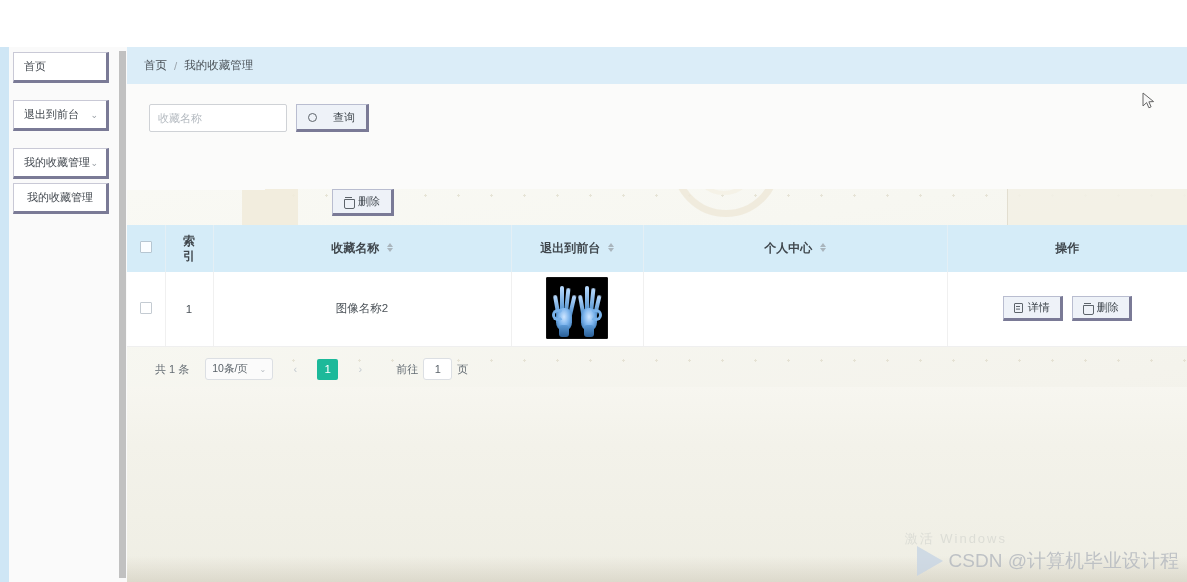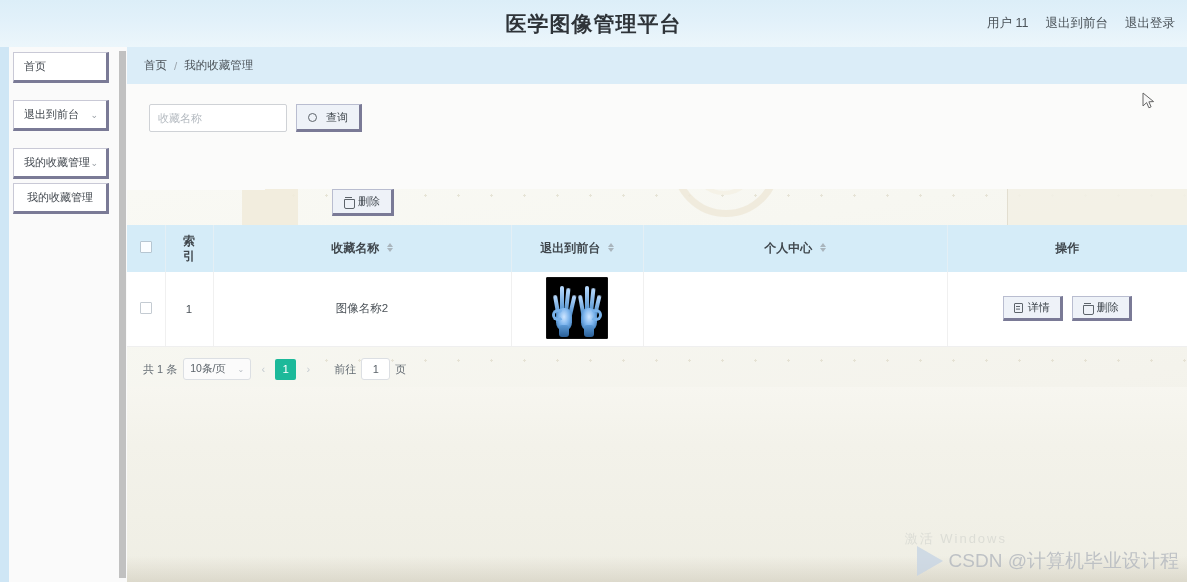--- a/index.html
+++ b/index.html
@@ -168,21 +168,21 @@
     background: #ffffff; padding: 0 8px; font-size: 11px; color: #4b5258;
     font-family: "Liberation Sans", sans-serif; outline: none;
   }
   .search-input::placeholder { color: #b4bac0; }
   .btn-query {
     height: 28px; min-width: 58px; padding: 0 11px;
     background: #eef2f8;
     border: 1px solid #b9bdd0;
     border-right: 3px solid #7a7a96;
     border-bottom: 3px solid #7a7a96;
-    display: flex; align-items: center; justify-content: center; gap: 9px;
+    display: flex; align-items: center; justify-content: center; gap: 16px;
     font-size: 11px; color: #41484f; cursor: pointer;
   }
   .icon-circle {
     width: 9px; height: 9px; border: 1.3px solid #5d646b; border-radius: 50%;
     display: inline-block;
   }
 
   
   .del-row { position: absolute; top: 142px; left: 205px; }
   .btn-del-top {
@@ -301,21 +301,21 @@
     border: 1px solid #b9bdd0;
     border-right: 3px solid #7a7a96;
     border-bottom: 3px solid #7a7a96;
     display: flex; align-items: center; justify-content: center; gap: 5px;
     font-size: 11px; color: #41484f; cursor: pointer;
   }
 
   
   .pager {
     position: absolute; top: 305px; left: 0px; width: 1060px; height: 34px;
-    display: flex; align-items: center; padding-left: 16px; gap: 2px;
+    display: flex; align-items: center; padding-left: 28px; gap: 12px;
   }
   .pg-total { font-size: 11px; color: #646c73; }
   .pg-select {
     width: 68px; height: 22px; background: #fbfbfb;
     border: 1px solid #dcdfe3; border-radius: 3px;
     display: flex; align-items: center; justify-content: space-between;
     padding: 0 6px; font-size: 10.5px; color: #5a6269; cursor: pointer; margin-left: 4px;
   }
   .chev-sm { font-size: 8px; color: #b6bcc2; }
   .pg-nav {
@@ -351,28 +351,20 @@
   }
 
   
   .cursor { position: absolute; left: 1142px; top: 92px; width: 14px; height: 18px; }
 </style>
 </head>
 <body>
 
 <div id="app">
 
-  <div class="header">
-    <div class="header-title">医学图像管理平台</div>
-    <div class="header-right">
-      <span class="header-link">用户 11</span>
-      <span class="header-link">退出到前台</span>
-      <span class="header-link">退出登录</span>
-    </div>
-  </div>
 
   <div class="sidebar">
     <div class="sidebar-inner">
 
       <div class="menu-item m0">
         <span class="menu-label">首页</span>
       </div>
 
       <div class="menu-item m1">
         <span class="menu-label">退出到前台</span>

